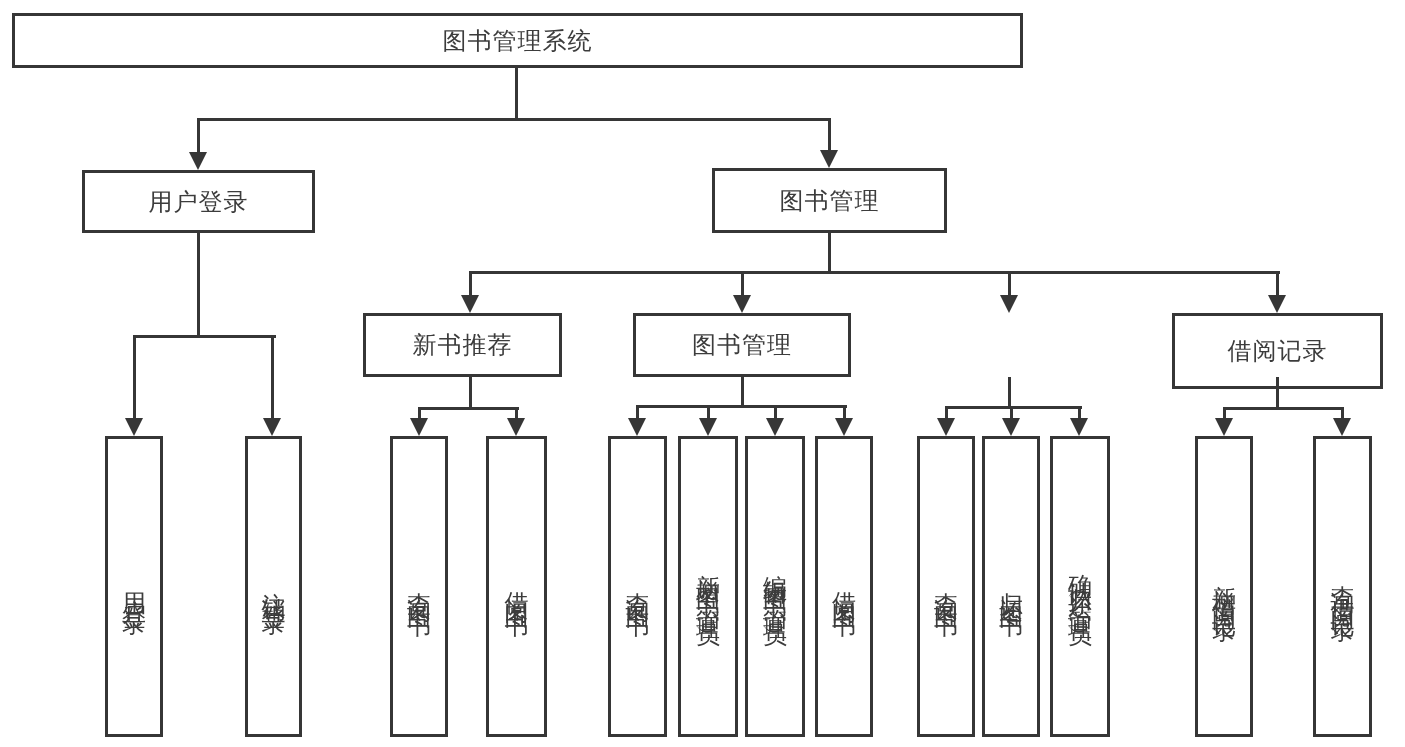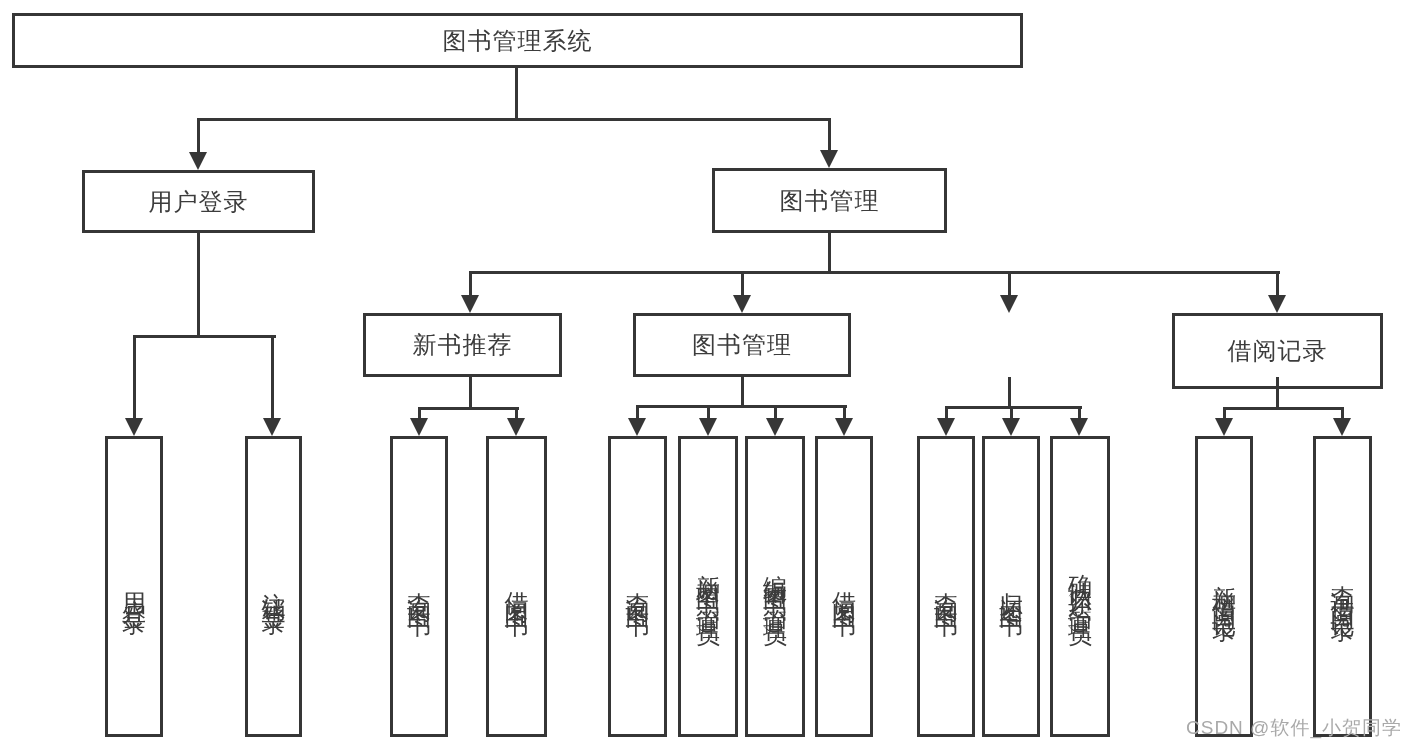--- a/index.html
+++ b/index.html
@@ -180,15 +180,14 @@
     <span class="vlbl">确认归还（管理员）</span>
   </div>
 
   <div class="node leaf" style="left:1195px;top:436px;width:58px;height:301px">
     <span class="vlbl">新增借阅记录</span>
   </div>
   <div class="node leaf" style="left:1313px;top:436px;width:59px;height:301px">
     <span class="vlbl">查询借阅记录</span>
   </div>
 
-  <div class="watermark">CSDN @软件_小贺同学</div>
 
 </div>
 
 </body></html>

